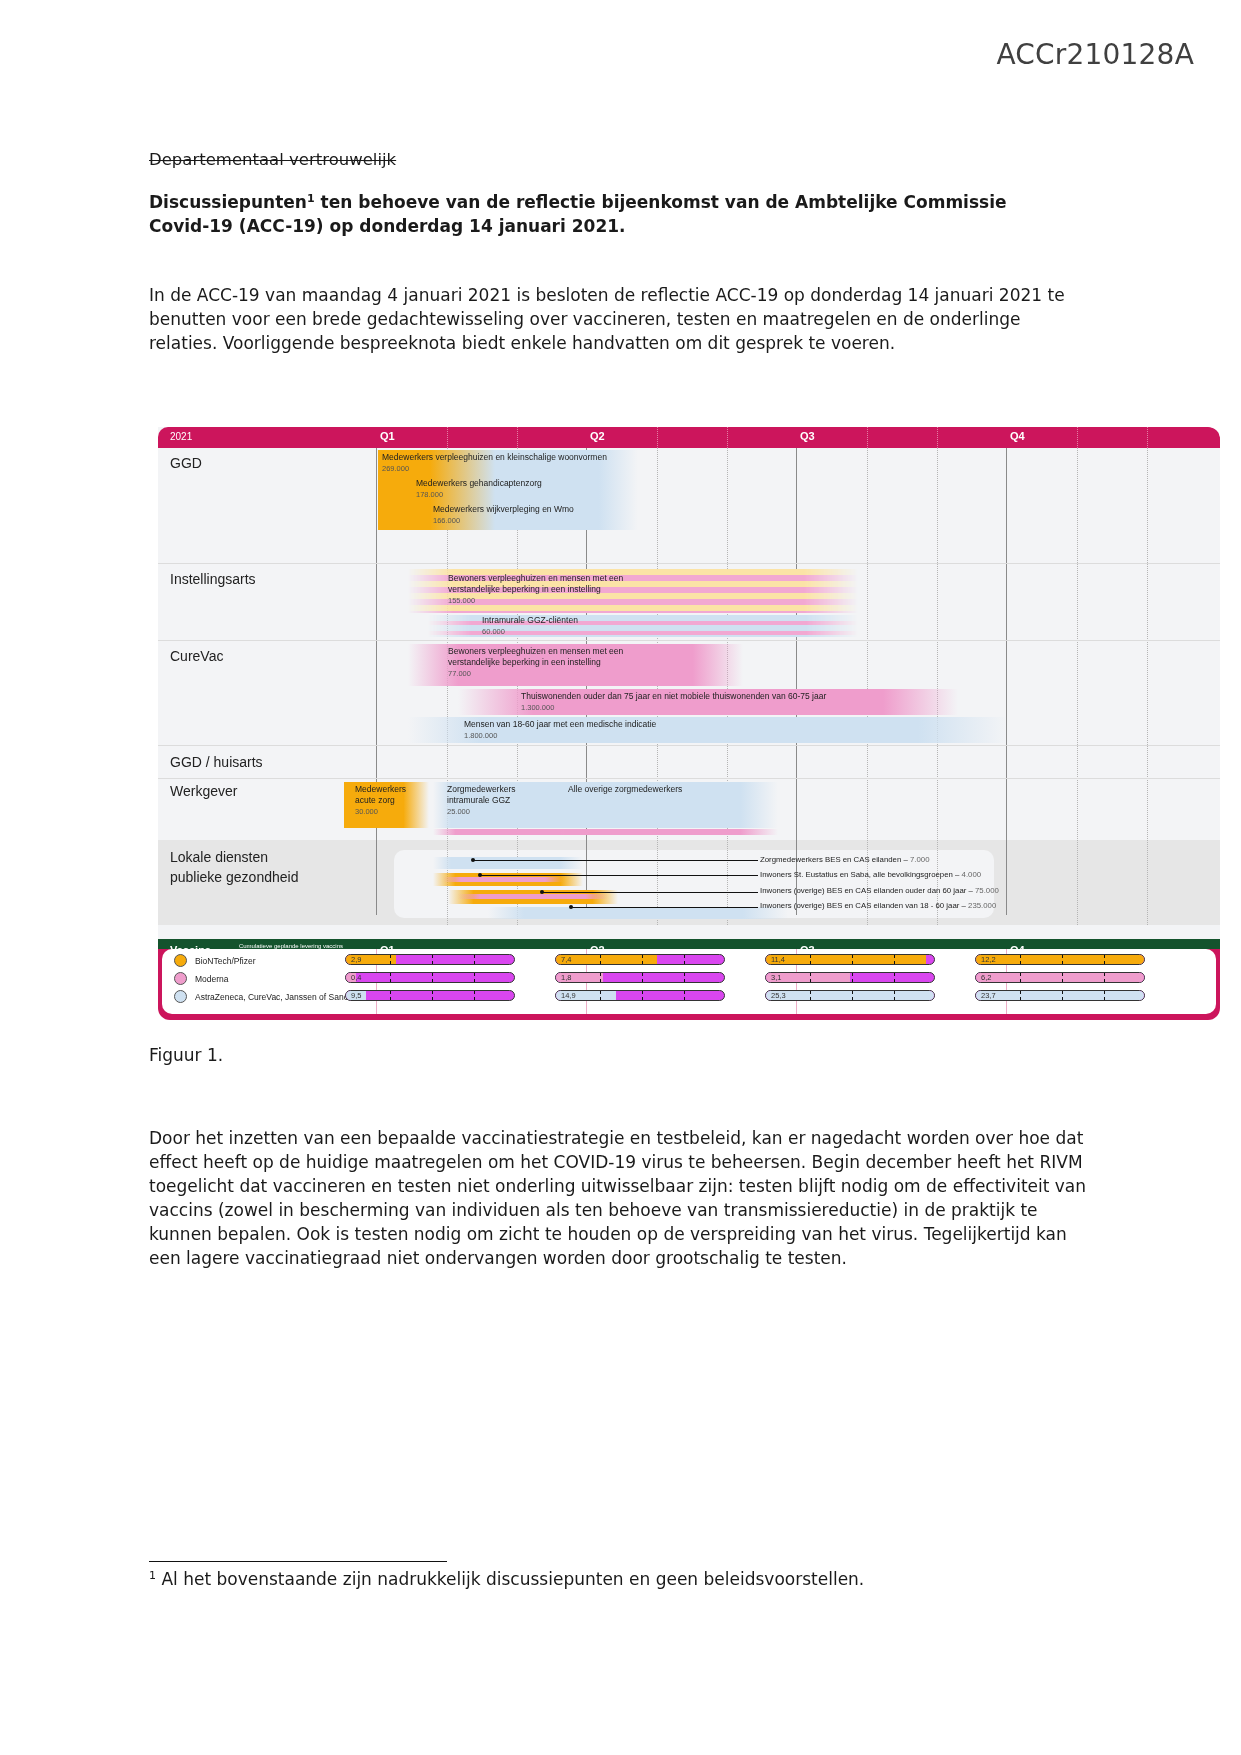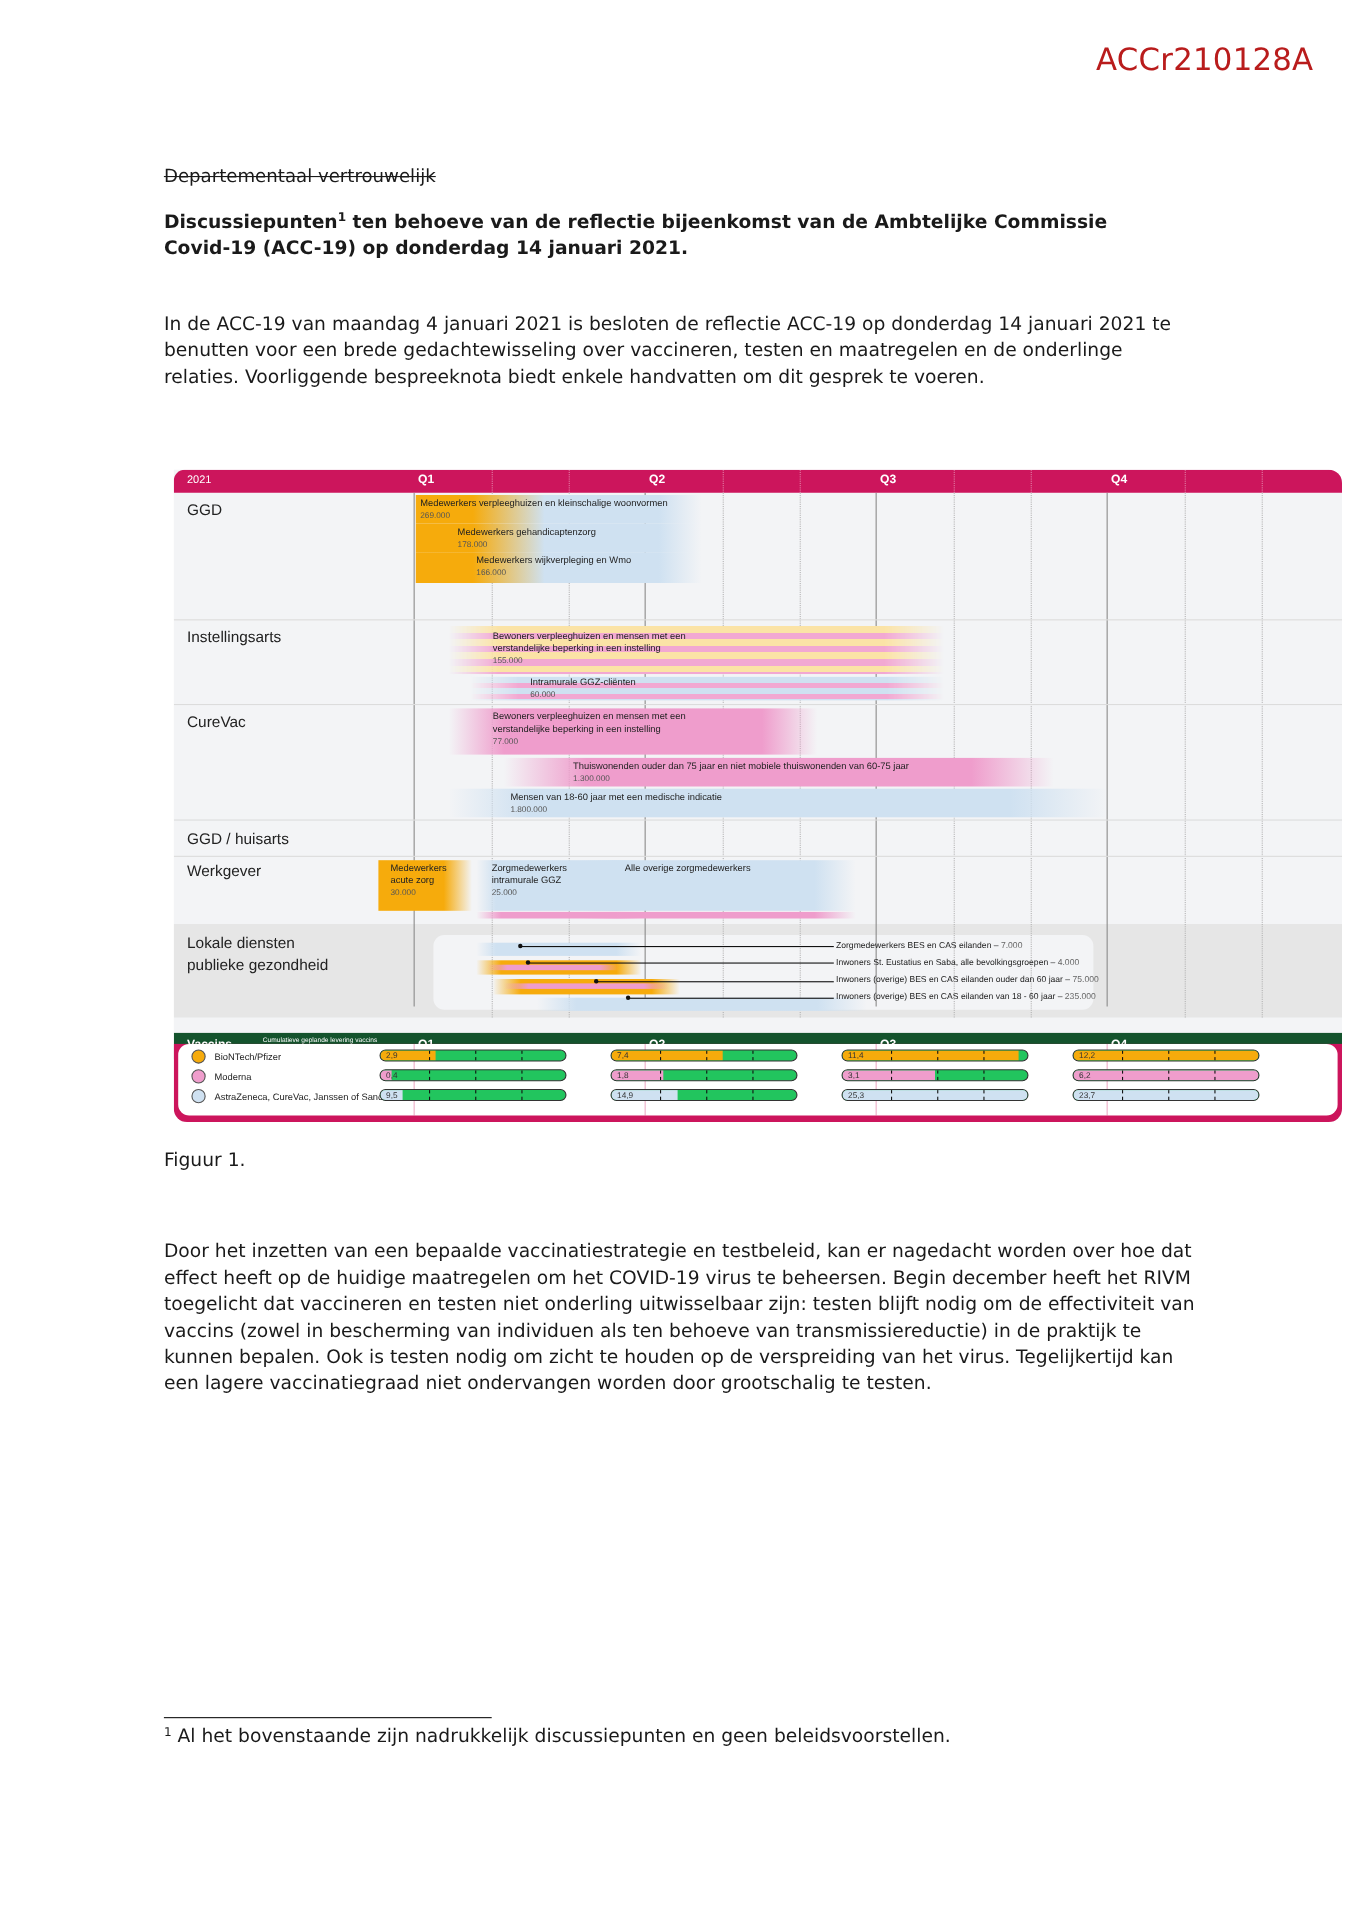--- a/index.html
+++ b/index.html
@@ -1,17 +1,17 @@
 <!DOCTYPE html>
 <html><head>
 <meta charset="utf-8">
 <style>
   html, body { margin:0; padding:0; background:#ffffff; }
   body { width:1241px; height:1755px; position:relative; font-family:"DejaVu Sans", sans-serif; color:#1a1a1a; overflow:hidden; }
-  .docid { position:absolute; right:47px; top:38px; font-size:28px; font-family:"DejaVu Sans", sans-serif; color:#b91c1c; letter-spacing:0.2px; }
+  .docid { position:absolute; right:47px; top:38px; font-size:28px; font-family:"DejaVu Sans", sans-serif; color:#404040; letter-spacing:0.2px; }
   .conf { position:absolute; left:149px; top:150px; font-size:16.5px; font-weight:normal; text-decoration:line-through; text-decoration-thickness:1px; }
   .title { position:absolute; left:149px; top:190px; width:920px; font-size:17px; font-weight:bold; line-height:24px; }
   .title sup { font-size:11px; vertical-align:6px; line-height:0; }
   .para { position:absolute; left:149px; width:945px; font-size:17px; line-height:24px; }
   .p1 { top:283px; }
   .p2 { top:1126px; }
   .caption { position:absolute; left:149px; top:1045px; font-size:17px; }
   .fn-rule { position:absolute; left:149px; top:1561px; width:298px; height:1px; background:#111; }
   .fn { position:absolute; left:149px; top:1569px; font-size:17px; }
   .fn sup { font-size:11px; vertical-align:6px; line-height:0; }
@@ -44,21 +44,21 @@
   .loklabel { position:absolute; left:602px; font-size:7.8px; color:#222; white-space:nowrap; }
   .loklabel .n { color:#666; }
   .vhdr { position:absolute; left:0; top:512px; width:100%; height:24px; background:#14532d; }
   .vhdr .vt { position:absolute; left:12px; top:5px; font-size:11px; color:#fff; font-weight:bold; }
   .vhdr .vs { position:absolute; left:80px; top:3px; width:105px; font-size:6px; line-height:8px; color:#fff; text-align:right; }
   .vhdr .q { position:absolute; top:5px; font-size:11px; color:#fff; font-weight:bold; }
   .vbody { position:absolute; left:0; top:522px; width:100%; height:71px; background:#cc155c; }
   .vpanel { position:absolute; left:4px; top:0; width:1054px; height:65px; background:#fff; border-radius:10px 10px 10px 10px; }
   .vleg { position:absolute; left:12px; font-size:8.5px; color:#222; white-space:nowrap; }
   .vleg .dot { display:inline-block; width:11px; height:11px; border-radius:50%; border:1px solid #555; vertical-align:-3px; margin-right:8px; }
-  .pill { position:absolute; height:11px; border:1px solid #333; border-radius:6px; background:#22c55e; overflow:hidden; box-sizing:border-box; }
+  .pill { position:absolute; height:11px; border:1px solid #333; border-radius:6px; background:#d946ef; overflow:hidden; box-sizing:border-box; }
   .pill .fill { position:absolute; left:0; top:0; bottom:0; }
   .pill .tick { position:absolute; top:0; bottom:0; width:0; border-left:1px dashed #111; }
   .pill .val { position:absolute; left:5px; top:0px; font-size:7.5px; line-height:9px; color:#333; }
   .vsep { position:absolute; top:0; height:65px; width:1px; background:#cc155c; opacity:0.35; }
 </style>
 </head>
 <body>
 
 <div class="docid">ACCr210128A</div>
 

